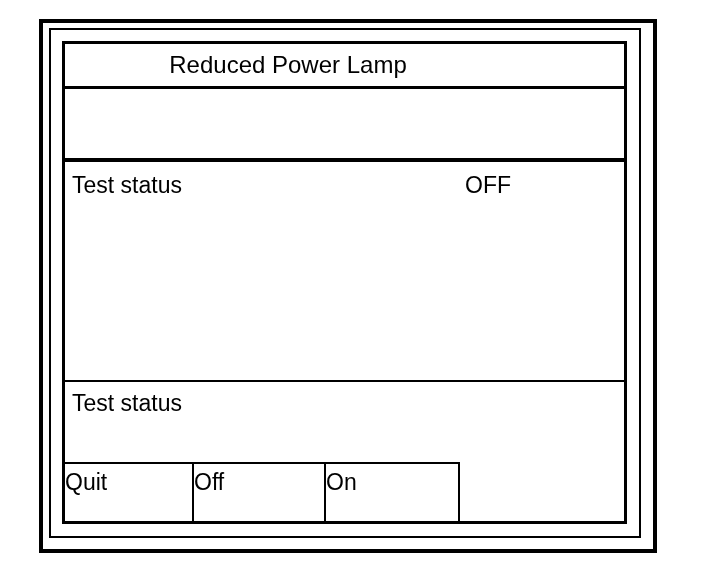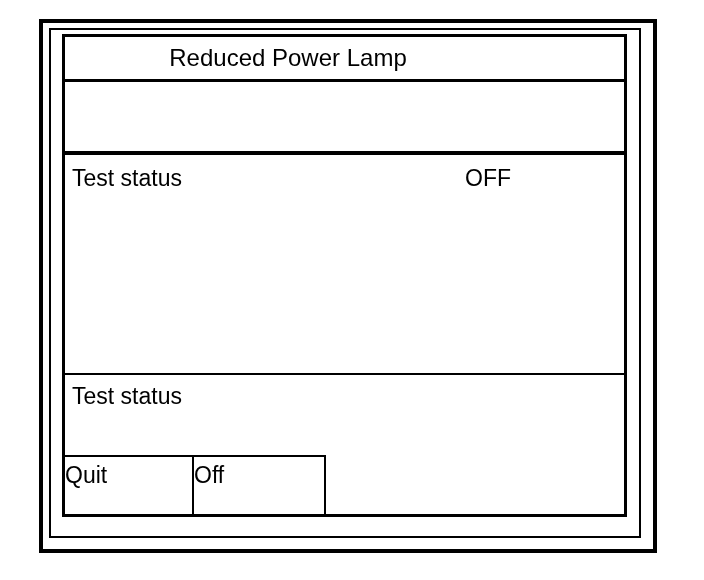--- a/index.html
+++ b/index.html
@@ -30,21 +30,21 @@
     left: 6px;
     top: 5px;
     width: 592px;
     height: 510px;
     border: 2px solid #000000;
     box-sizing: border-box;
   }
   .panel {
     position: absolute;
     left: 11px;
-    top: 4px;
+    top: 11px;
     width: 565px;
     height: 483px;
     border: 3px solid #000000;
     box-sizing: border-box;
     background: #ffffff;
   }
   .title-bar {
     position: absolute;
     left: 0;
     top: 0;
@@ -150,19 +150,20 @@
           <span class="status-label">Test status</span>
           <span class="status-value">OFF</span>
         </div>
 
         <div class="message-section">
           <span class="message-label">Test status</span>
 
           <div class="softkey-row">
             <div class="softkey quit">Quit</div>
             <div class="softkey off">Off</div>
+            <div class="softkey on">On</div>
           </div>
         </div>
 
       </div>
     </div>
   </div>
 </div>
 
 </body></html>

